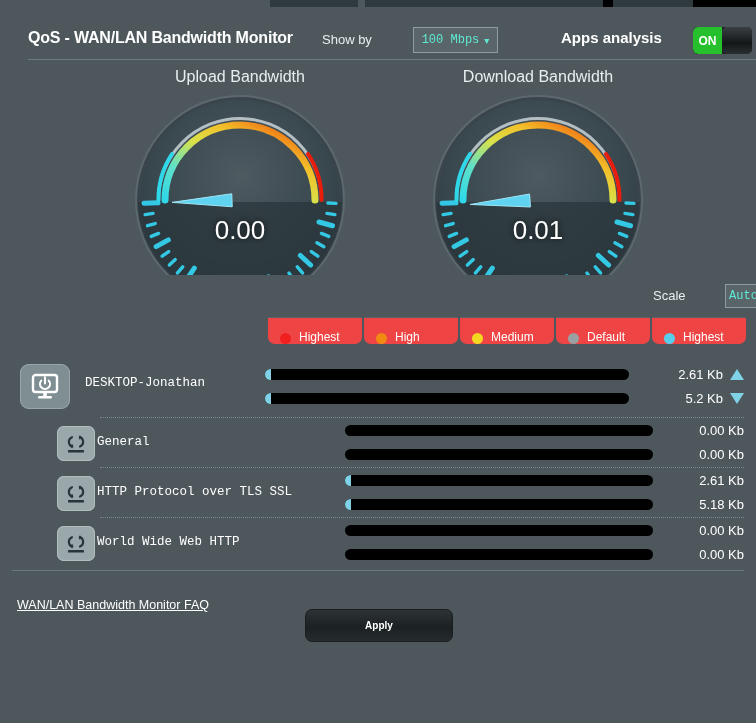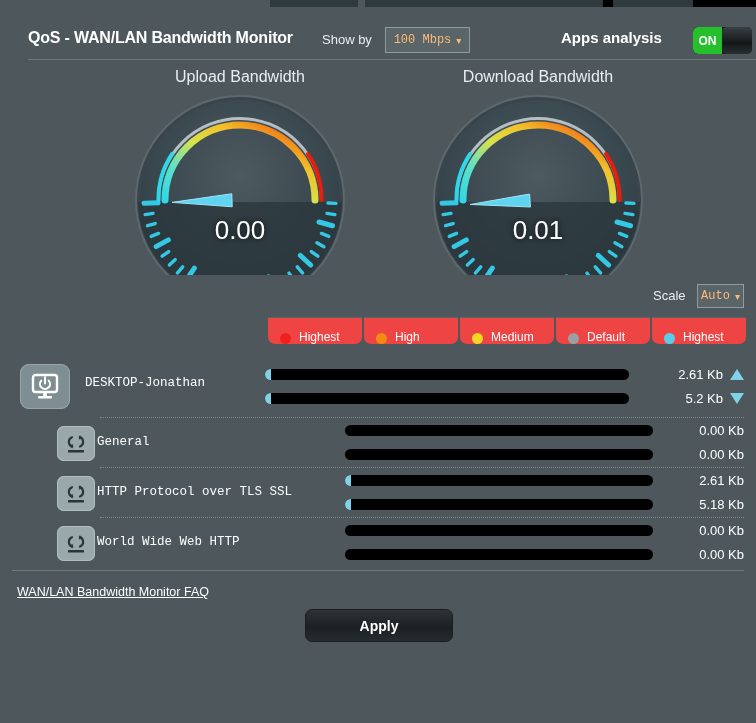--- a/index.html
+++ b/index.html
@@ -23,23 +23,24 @@
     position:absolute; left:12px; top:20px;
     font-size:16px; font-weight:bold; color:#ffffff;
     letter-spacing:-0.2px; white-space:nowrap;
   }
   .hdr-showby {
     position:absolute; left:306px; top:23px;
     font-size:13px; color:#e9eef0; white-space:nowrap;
   }
   .sel {
     position:absolute; border:1px solid #8e9ba0; background:#5a6569;
-    color:#fdba74; font-family:"Liberation Mono", monospace;
+    color:#5eead4; font-family:"Liberation Mono", monospace;
     display:flex; align-items:center; justify-content:center; gap:5px;
     white-space:nowrap;
+    margin-left:28px;
   }
   .sel .caret { font-family:"Liberation Sans", sans-serif; font-size:10px; }
   #showby-select { left:369px; top:18px; width:85px; height:26px; font-size:12px; }
   .hdr-apps {
     position:absolute; left:545px; top:20px;
     font-size:15px; font-weight:bold; color:#ffffff; white-space:nowrap;
   }
   .toggle {
     position:absolute; left:677px; top:18px; width:59px; height:27px;
     background:#1b1f21; border-radius:5px; overflow:hidden;
@@ -139,28 +140,28 @@
   }
   .val-gap { height:7px; }
   .arrow-up, .arrow-dn { width:0; height:0; border-left:7px solid transparent; border-right:7px solid transparent; }
   .arrow-up { border-bottom:11px solid #7fd2e8; }
   .arrow-dn { border-top:11px solid #7fd2e8; }
 
   .list-rule { position:absolute; left:12px; right:12px; height:1px; background:#6d787c; }
 
   
   .faq {
-    position:absolute; left:17px; top:585px;
+    position:absolute; left:17px; top:598px;
     font-size:12.5px; color:#ffffff; text-decoration:underline; white-space:nowrap;
   }
   .apply {
     position:absolute; left:305px; top:609px; width:148px; height:33px;
     background: linear-gradient(180deg,#2e3436 0%,#1b2022 55%,#262c2e 100%);
     border-radius:7px; border:1px solid #1a1e20;
-    color:#ffffff; font-size:14px; font-weight:bold;
+    color:#ffffff; font-size:10px; font-weight:bold;
     display:flex; align-items:center; justify-content:center;
   }
 </style>
 </head>
 <body>
 
 <div id="root">
 
   <div class="tabstrip">
     <div class="seg" style="left:270px;width:88px;"></div>

